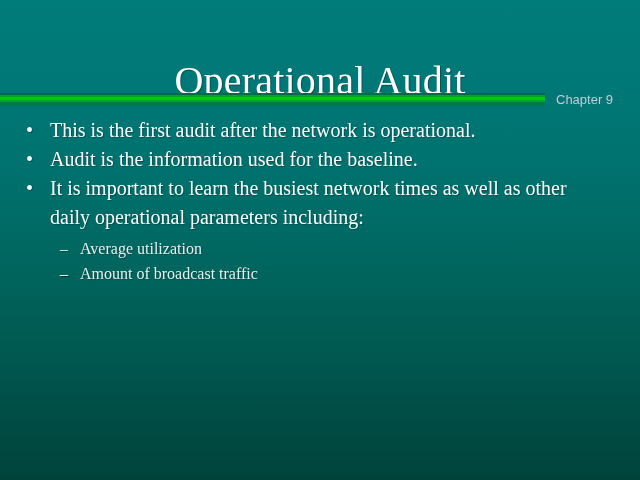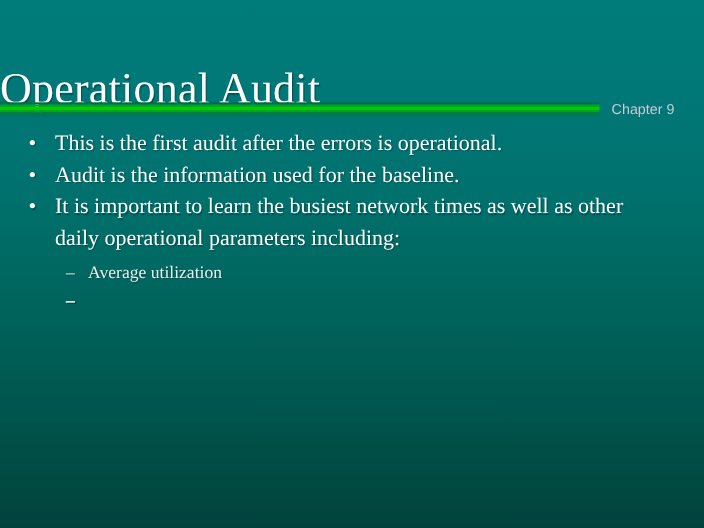--- a/index.html
+++ b/index.html
@@ -23,21 +23,21 @@
     font-family: "Liberation Serif", "DejaVu Serif", serif;
     -webkit-font-smoothing: antialiased;
   }
 
   
   #title {
     position: absolute;
     left: 0;
     top: 30px;
     width: 640px;
-    text-align: left;
+    text-align: center;
     color: #ffffff;
     font-size: 40px;
     line-height: 48px;
     font-weight: normal;
     letter-spacing: 0.2px;
     text-shadow: 1px 1px 1px rgba(0,0,0,0.30);
     white-space: nowrap;
   }
 
   
@@ -135,21 +135,21 @@
     <div class="band band-mid-2"></div>
     <div class="band band-dark-bot"></div>
   </div>
 
   <div id="chapter">Chapter 9</div>
 
   <div id="body">
 
     <div class="bullet-l1">
       <span class="marker">•</span>
-      <span class="text">This is the first audit after the errors is operational.</span>
+      <span class="text">This is the first audit after the network is operational.</span>
     </div>
 
     <div class="bullet-l1">
       <span class="marker">•</span>
       <span class="text">Audit is the information used for the baseline.</span>
     </div>
 
     <div class="bullet-l1">
       <span class="marker">•</span>
       <span class="text">It is important to learn the busiest network times as well as other daily operational parameters including:</span>
@@ -165,17 +165,18 @@
       <div class="bullet-l2">
         <span class="marker">–</span>
       </div>
 
       <div class="bullet-l2">
         <span class="marker">–</span>
       </div>
 
       <div class="bullet-l2">
         <span class="marker">–</span>
+        <span class="text">Amount of broadcast traffic</span>
       </div>
 
     </div>
   </div>
 </div>
 
 </body></html>

